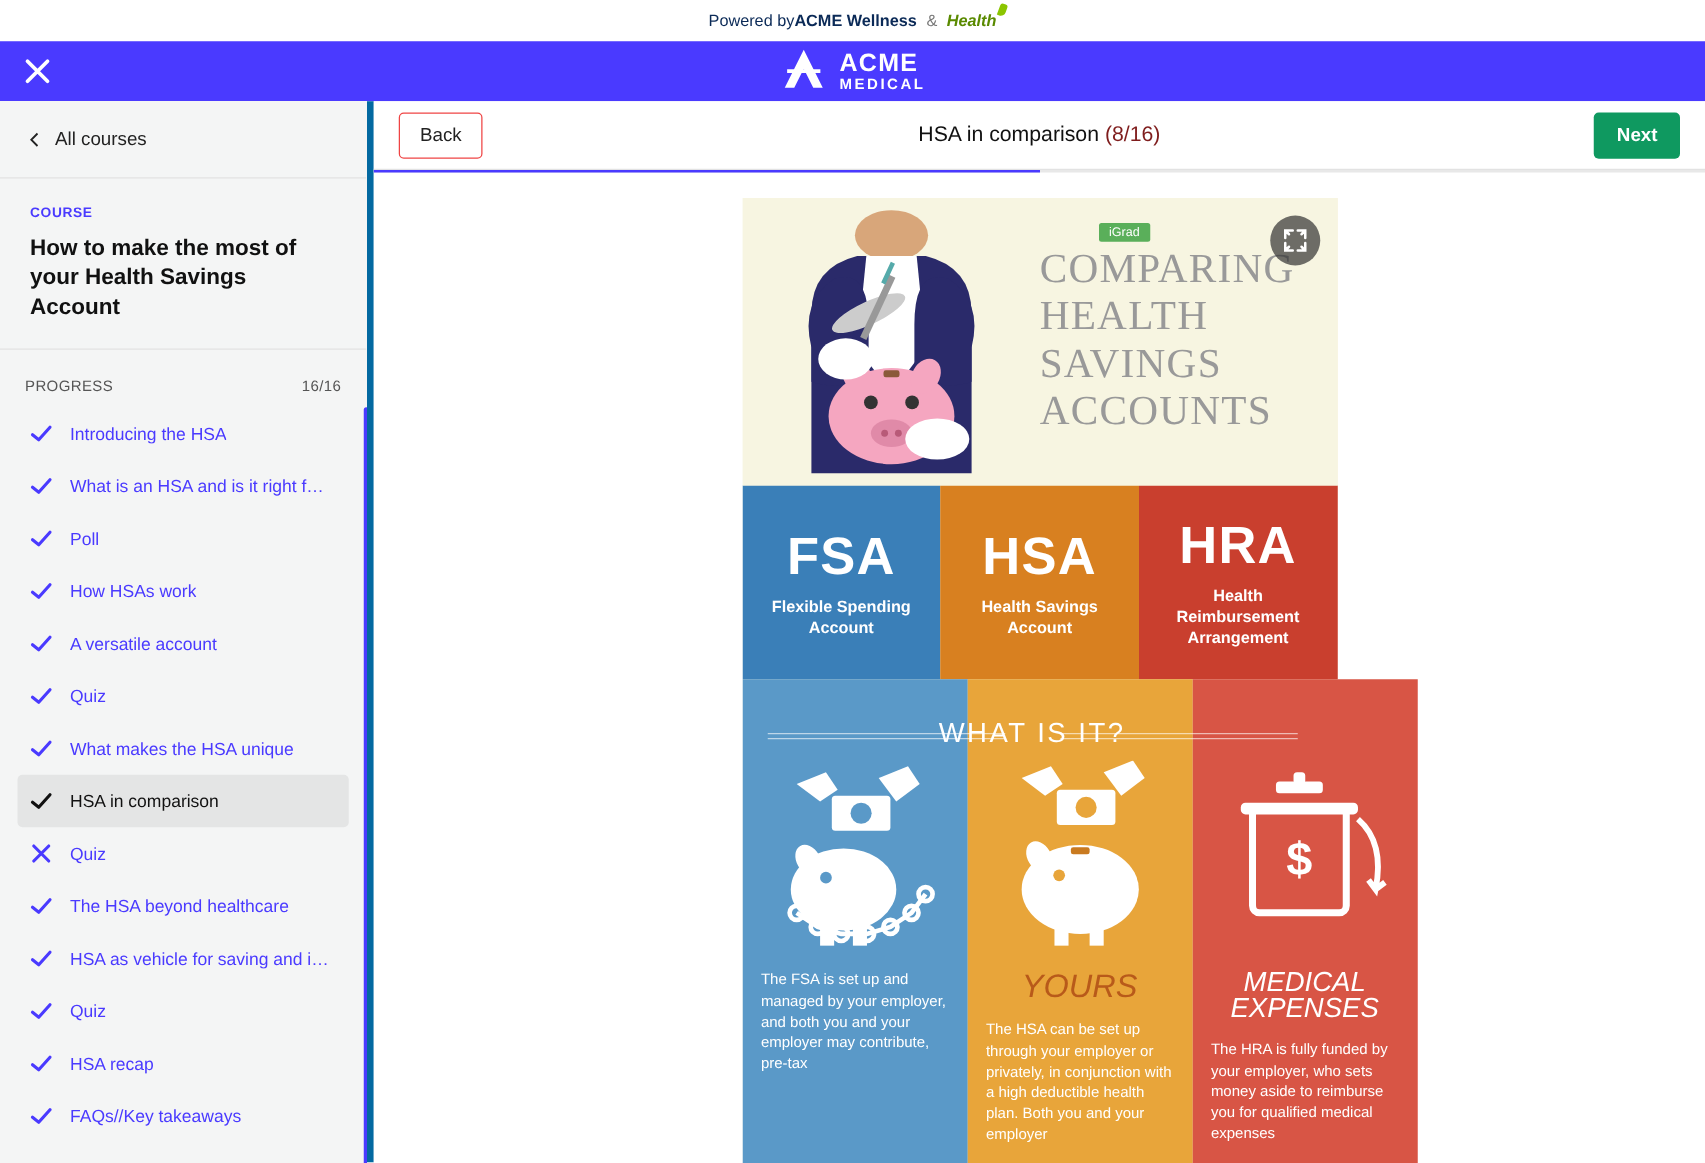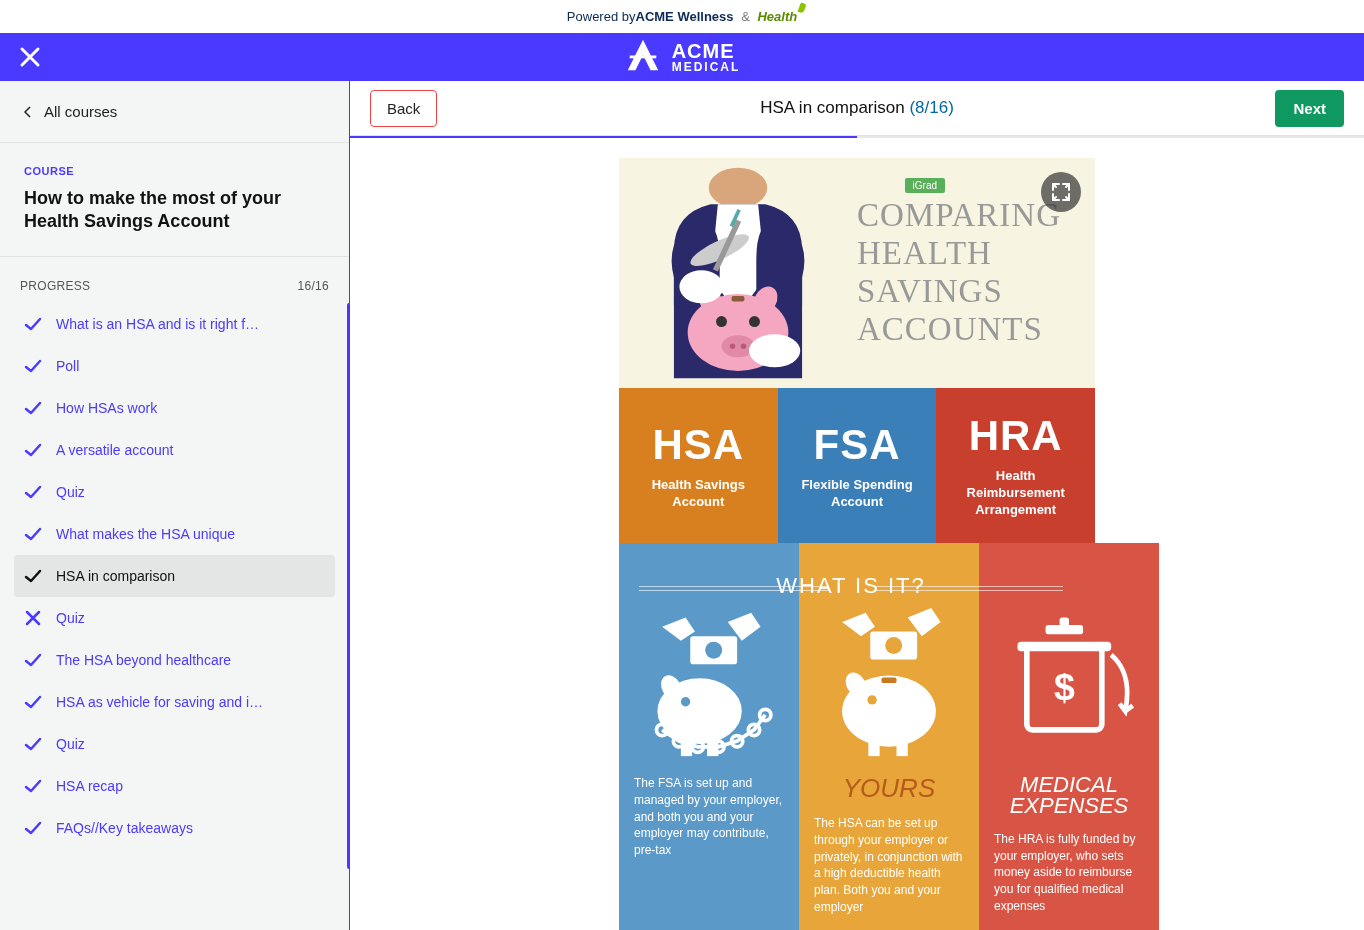--- a/index.html
+++ b/index.html
@@ -15,21 +15,21 @@
 .brand-bar .close-btn { position: absolute; left: 18px; top: 12px; width: 24px; height: 24px; cursor: pointer; }
 .brand-bar .close-btn svg { width: 100%; height: 100%; }
 .brand-logo { display: flex; align-items: center; gap: 10px; }
 .brand-logo .mark svg { width: 38px; height: 38px; }
 .brand-logo .text { line-height: 1; }
 .brand-logo .text .l1 { font-size: 20px; font-weight: 800; letter-spacing: 1px; }
 .brand-logo .text .l2 { font-size: 12px; font-weight: 700; letter-spacing: 2px; }
 
 .layout { display: flex; height: calc(930px - 81px); }
 
-.sidebar { width: 350px; background: #f4f5f5; border-right: 1px solid #0369a1; overflow-y: auto; position: relative; }
+.sidebar { width: 299px; background: #f4f5f5; border-right: 6px solid #0369a1; overflow-y: auto; position: relative; }
 .sidebar .all-courses { display: flex; align-items: center; gap: 12px; padding: 22px 24px; font-size: 15px; color: #222; cursor: pointer; border-bottom: 1px solid #e2e2e2; }
 .sidebar .all-courses .chev { width: 8px; height: 12px; }
 
 .course-block { padding: 22px 24px; border-bottom: 1px solid #e2e2e2; }
 .course-block .label { font-size: 11px; font-weight: 700; letter-spacing: 0.5px; color: #4a3aff; }
 .course-block .title { font-size: 18px; font-weight: 700; color: #111; margin-top: 10px; line-height: 1.3; }
 
 .progress-row { display: flex; justify-content: space-between; padding: 22px 20px 10px 20px; font-size: 12px; color: #555; letter-spacing: 0.3px; }
 
 .lesson-list { padding: 0 14px 20px 14px; position: relative; }
@@ -37,21 +37,21 @@
 .lesson-item { display: flex; align-items: center; gap: 14px; padding: 12px 10px; border-radius: 4px; cursor: pointer; font-size: 14px; color: #4a3aff; }
 .lesson-item.active { background: #e4e5e5; color: #111; }
 .lesson-item .icon { width: 18px; height: 18px; flex-shrink: 0; }
 .lesson-item .txt { white-space: nowrap; overflow: hidden; text-overflow: ellipsis; max-width: 210px; }
 
 .content { flex: 1; display: flex; flex-direction: column; background: #fff; position: relative; }
 .content-header { height: 55px; border-bottom: 1px solid #e2e2e2; display: flex; align-items: center; justify-content: center; padding: 0 20px; position: relative; }
 .content-header .back-btn { position: absolute; left: 20px; padding: 9px 16px; border: 1px solid #ef4444; border-radius: 4px; background: #fff; font-size: 15px; cursor: pointer; color: #222; }
 .content-header .next-btn { position: absolute; right: 20px; padding: 10px 18px; border: none; border-radius: 4px; background: #0f9960; color: #fff; font-size: 15px; font-weight: 600; cursor: pointer; }
 .content-header .title-wrap { font-size: 17px; color: #111; }
-.content-header .title-wrap .counter { color: #0369a1; }
+.content-header .title-wrap .counter { color: #7f1d1d; }
 
 .progress-line { height: 2px; background: #e8e8e8; position: relative; }
 .progress-line .fill { position: absolute; left: 0; top: 0; height: 100%; background: #4a3aff; width: 50%; }
 
 .content-body { flex: 1; overflow-y: auto; display: flex; justify-content: center; padding-top: 20px; background: #fff; }
 .infographic { width: 476px; background: #f7f5e1; position: relative; }
 .infographic .expand-btn { position: absolute; right: 14px; top: 14px; width: 40px; height: 40px; border-radius: 50%; background: rgba(50,50,50,0.7); display: flex; align-items: center; justify-content: center; cursor: pointer; z-index: 5; }
 .infographic .expand-btn svg { width: 20px; height: 20px; }
 
 .info-top { display: flex; height: 230px; background: #f7f5e1; position: relative; }
@@ -128,20 +128,26 @@
     </div>
     <div class="course-block">
       <div class="label">COURSE</div>
       <div class="title">How to make the most of your Health Savings Account</div>
     </div>
     <div class="progress-row">
       <span>PROGRESS</span>
       <span>16/16</span>
     </div>
     <div class="lesson-list" id="lesson-list">
+        <div class="lesson-item">
+          <svg class="icon" viewBox="0 0 18 18">
+            <path d="M2 10 L7 14 L16 4" stroke="#4a3aff" stroke-width="2.5" stroke-linecap="round" stroke-linejoin="round" fill="none"></path>
+          </svg>
+          <span class="txt">Introducing the HSA</span>
+        </div>
         <div class="lesson-item">
           <svg class="icon" viewBox="0 0 18 18">
             <path d="M2 10 L7 14 L16 4" stroke="#4a3aff" stroke-width="2.5" stroke-linecap="round" stroke-linejoin="round" fill="none"></path>
           </svg>
           <span class="txt">What is an HSA and is it right for m...</span>
         </div>
         <div class="lesson-item">
           <svg class="icon" viewBox="0 0 18 18">
             <path d="M2 10 L7 14 L16 4" stroke="#4a3aff" stroke-width="2.5" stroke-linecap="round" stroke-linejoin="round" fill="none"></path>
           </svg>
@@ -261,27 +267,27 @@
               <rect x="115" y="55" width="6" height="60" fill="#999" transform="rotate(25 118 85)"></rect>
               <rect x="125" y="45" width="4" height="20" fill="#5aa" transform="rotate(25 127 55)"></rect>
             </svg>
           </div>
           <div class="heading">
             <div class="txt">COMPARING HEALTH SAVINGS ACCOUNTS</div>
           </div>
         </div>
 
         <div class="col-headers">
+          <div class="col fsa-h">
+            <div class="abbr">FSA</div>
+            <div class="full">Flexible Spending Account</div>
+          </div>
           <div class="col hsa-h">
             <div class="abbr">HSA</div>
             <div class="full">Health Savings Account</div>
-          </div>
-          <div class="col fsa-h">
-            <div class="abbr">FSA</div>
-            <div class="full">Flexible Spending Account</div>
           </div>
           <div class="col hra-h">
             <div class="abbr">HRA</div>
             <div class="full">Health Reimbursement Arrangement</div>
           </div>
         </div>
 
         <div class="what-is-row">
           <div class="what-banner">WHAT IS IT?</div>
           <div class="col fsa-b">

